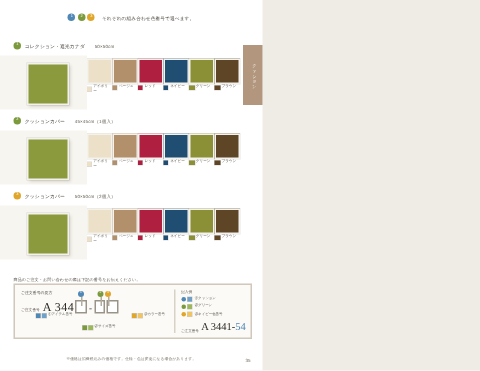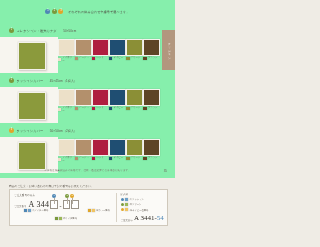--- a/index.html
+++ b/index.html
@@ -2,21 +2,21 @@
 <html><head>
 <meta charset="utf-8">
 <style>
   html,body{margin:0;padding:0;}
   body{
     width:175px;height:247px;overflow:hidden;
     background:#efece5;
     font-family:"Liberation Sans",sans-serif;
     -webkit-font-smoothing:none;
   }
-  .page{position:relative;width:175px;height:178px;background:#86efac;}
+  .page{position:relative;width:175px;height:247px;background:#ffffff;}
 
   
   .topbar{
     position:absolute;left:0;top:9px;width:175px;
     display:flex;align-items:center;justify-content:center;gap:1.5px;
   }
   .dotset{display:flex;gap:1.5px;align-items:center;}
   .cdot{
     width:5px;height:5px;border-radius:50%;
     display:flex;align-items:center;justify-content:center;

